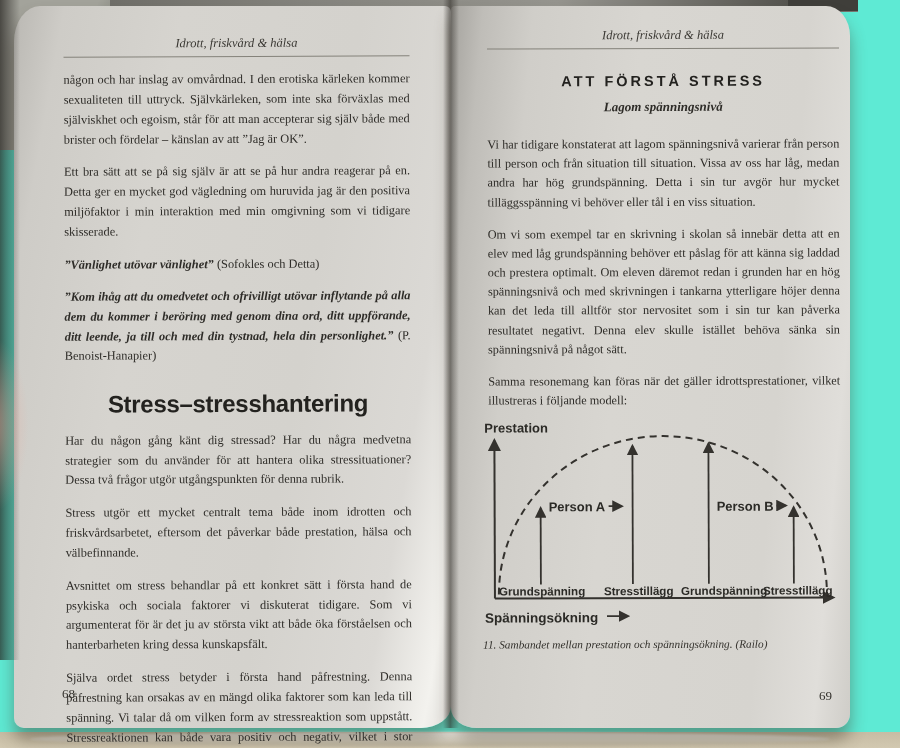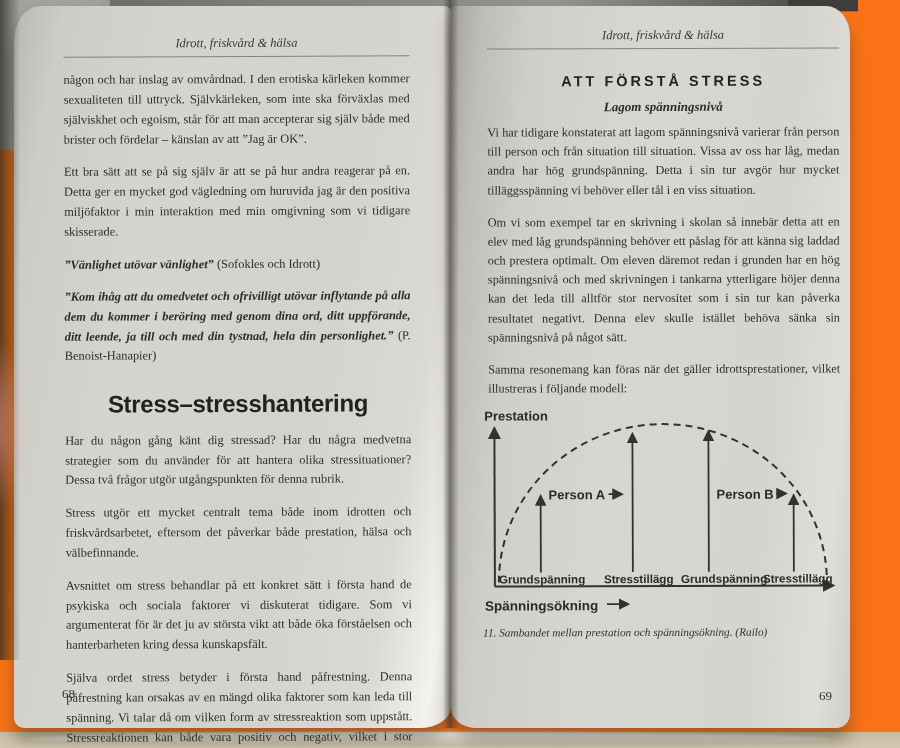--- a/index.html
+++ b/index.html
@@ -1,17 +1,17 @@
 <!DOCTYPE html>
 <html><head>
 <meta charset="utf-8">
 <style>
   html,body{margin:0;padding:0;}
   body{width:900px;height:748px;overflow:hidden;background:#8f8e88;}
-  .photo{position:relative;width:900px;height:748px;background:#f97316;overflow:hidden;
+  .photo{position:relative;width:900px;height:748px;background:#5eead4;overflow:hidden;
          font-family:"Liberation Serif", serif;color:#2e2c28;}
 
   
   .top-edge{position:absolute;top:0;left:0;width:858px;height:12px;
             background:linear-gradient(to right,#63625d,#84837d 35%,#96958f 65%,#55544f 92%,#7a7973);}
   .corner-tl{position:absolute;top:0;left:0;width:110px;height:150px;
              background:linear-gradient(115deg,#a3a39b 55%,rgba(163,163,155,0) 90%);}
   .left-shadow{position:absolute;top:0;left:0;width:20px;height:660px;
                background:linear-gradient(to right,rgba(40,38,34,.72),rgba(40,38,34,0));}
   .finger-smudge{position:absolute;left:-6px;top:340px;width:34px;height:170px;
@@ -76,21 +76,21 @@
   <div class="page-bottom-sheen"></div>
 
   <div class="page page-left">
     <div class="col col-left">
       <div class="running-header">Idrott, friskvård &amp; hälsa</div>
       <hr class="header-rule">
 
       <p class="body-text">någon och har inslag av omvårdnad. I den erotiska kärleken kommer sexualiteten till uttryck. Självkärleken, som inte ska förväxlas med själviskhet och egoism, står för att man accepterar sig själv både med brister och fördelar – känslan av att ”Jag är OK”.</p>
       <p class="body-text">Ett bra sätt att se på sig själv är att se på hur andra reagerar på en. Detta ger en mycket god vägledning om huruvida jag är den positiva miljöfaktor i min interaktion med min omgivning som vi tidigare skisserade.</p>
 
-      <p class="quote"><span class="q-text">”Vänlighet utövar vänlighet”</span><span class="q-attr"> (Sofokles och Idrott)</span></p>
+      <p class="quote"><span class="q-text">”Vänlighet utövar vänlighet”</span><span class="q-attr"> (Sofokles och Detta)</span></p>
 
       <p class="quote"><span class="q-text">”Kom ihåg att du omedvetet och ofrivilligt utövar inflytande på alla dem du kommer i beröring med genom dina ord, ditt uppförande, ditt leende, ja till och med din tystnad, hela din personlighet.”</span><span class="q-attr"> (P. Benoist-Hanapier)</span></p>
 
       <div class="chapter-heading">Stress–stresshantering</div>
 
       <p class="body-text">Har du någon gång känt dig stressad? Har du några medvetna strategier som du använder för att hantera olika stressituationer? Dessa två frågor utgör utgångspunkten för denna rubrik.</p>
       <p class="body-text">Stress utgör ett mycket centralt tema både inom idrotten och friskvårdsarbetet, eftersom det påverkar både prestation, hälsa och välbefinnande.</p>
       <p class="body-text">Avsnittet om stress behandlar på ett konkret sätt i första hand de psykiska och sociala faktorer vi diskuterat tidigare. Som vi argumenterat för är det ju av största vikt att både öka förståelsen och hanterbarheten kring dessa kunskapsfält.</p>
       <p class="body-text">Själva ordet stress betyder i första hand påfrestning. Denna påfrestning kan orsakas av en mängd olika faktorer som kan leda till spänning. Vi talar då om vilken form av stressreaktion som uppstått. Stressreaktionen kan både vara positiv och negativ, vilket i stor utsträckning avgörs av hur balansen är mellan krav och förmåga. Utmaningskänslan är en positiv stressreaktion medan hjälplöshetskänslan är exempel på motsatsen.</p>
     </div>
@@ -98,21 +98,21 @@
   </div>
 
   <div class="page page-right">
     <div class="col col-right">
       <div class="running-header">Idrott, friskvård &amp; hälsa</div>
       <hr class="header-rule">
 
       <div class="section-heading">ATT FÖRSTÅ STRESS</div>
       <div class="sub-heading">Lagom spänningsnivå</div>
 
-      <p class="body-text" style="margin-top:8px">Vi har tidigare konstaterat att lagom spänningsnivå varierar från person till person och från situation till situation. Vissa av oss har låg, medan andra har hög grundspänning. Detta i sin tur avgör hur mycket tilläggsspänning vi behöver eller tål i en viss situation.</p>
+      <p class="body-text" style="margin-top:20px">Vi har tidigare konstaterat att lagom spänningsnivå varierar från person till person och från situation till situation. Vissa av oss har låg, medan andra har hög grundspänning. Detta i sin tur avgör hur mycket tilläggsspänning vi behöver eller tål i en viss situation.</p>
       <p class="body-text">Om vi som exempel tar en skrivning i skolan så innebär detta att en elev med låg grundspänning behöver ett påslag för att känna sig laddad och prestera optimalt. Om eleven däremot redan i grunden har en hög spänningsnivå och med skrivningen i tankarna ytterligare höjer denna kan det leda till alltför stor nervositet som i sin tur kan påverka resultatet negativt. Denna elev skulle istället behöva sänka sin spänningsnivå på något sätt.</p>
       <p class="body-text">Samma resonemang kan föras när det gäller idrottsprestationer, vilket illustreras i följande modell:</p>
 
       <div class="figure">
         <svg width="360" height="208" viewBox="0 0 360 208">
           <defs>
             <marker id="ah" viewBox="0 0 10 10" refX="8" refY="5" markerWidth="6.5" markerHeight="6.5" orient="auto-start-reverse">
               <path d="M0 0 L10 5 L0 10 z" fill="#34322e"></path>
             </marker>
           </defs>

